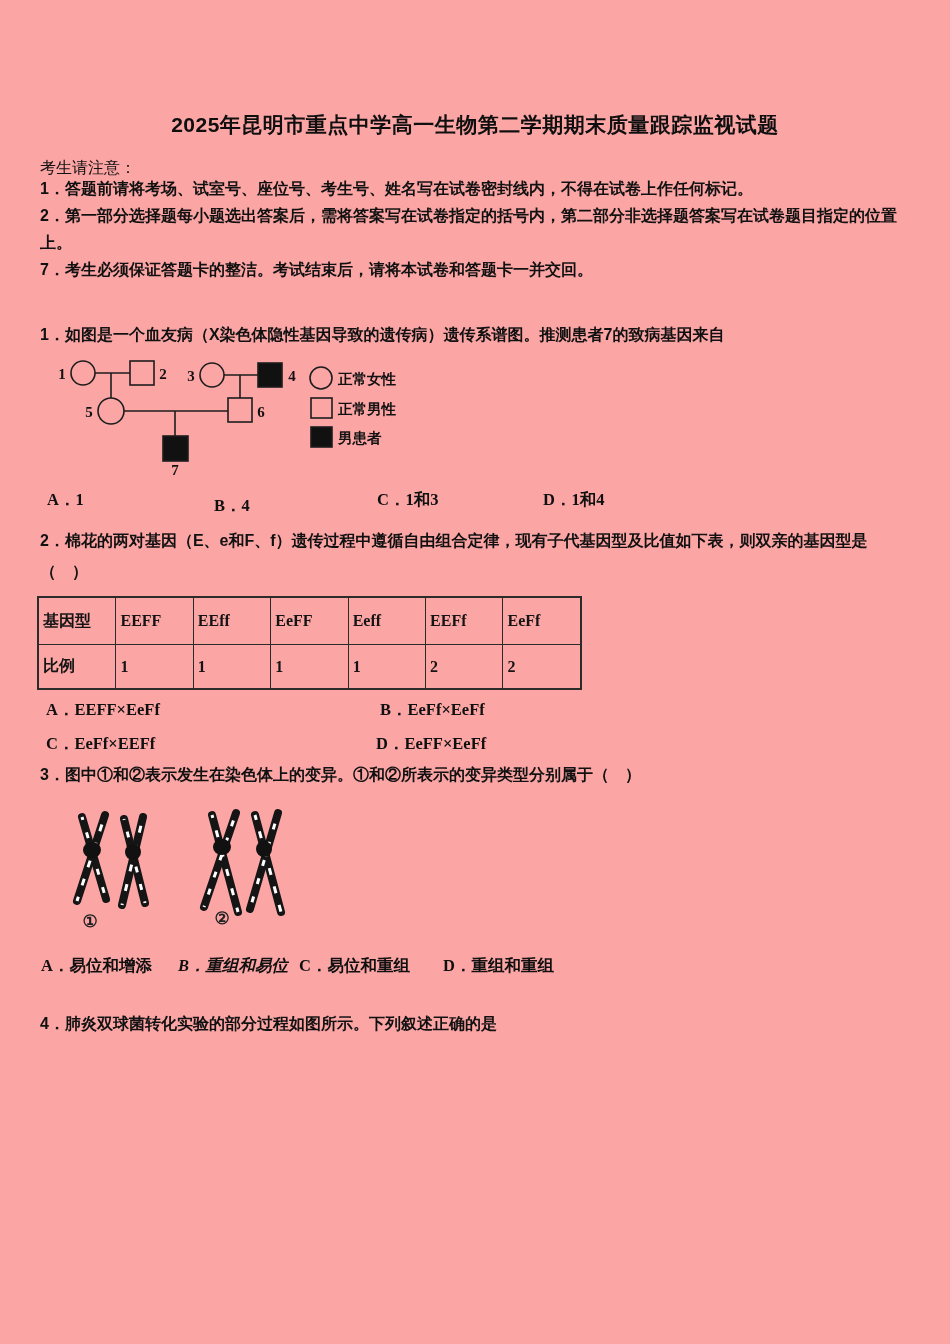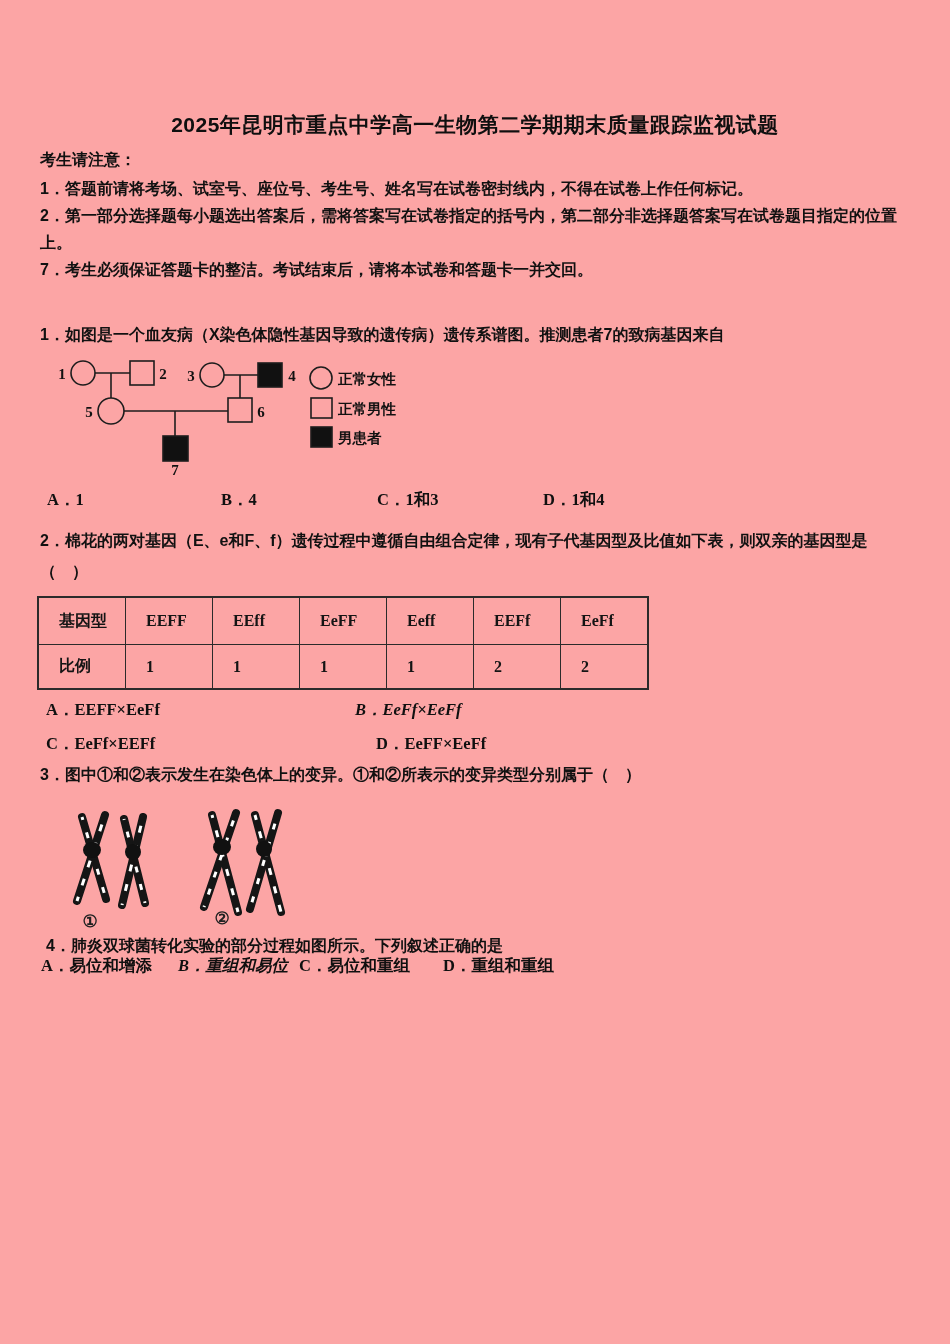--- a/index.html
+++ b/index.html
@@ -12,37 +12,37 @@
     overflow:hidden;
   }
   .abs{position:absolute;}
   .title{
     left:0;right:0;top:111px;
     text-align:center;
     font-size:21px;font-weight:800;letter-spacing:0.5px;
     font-family:"Liberation Sans",sans-serif;
   }
   .cn{font-weight:600;font-size:16px;line-height:27px;color:#111;}
-  .bold{font-weight:700;}
+  .bold{font-weight:400;margin-top:8px;}
   .stem{left:40px;width:884px;}
   .opt{
     font-family:"Liberation Serif",serif;
     font-weight:700;font-size:16.5px;white-space:nowrap;color:#101010;
   }
   .optrow{left:0;top:0;width:950px;height:26px;}
   
   table.geno{
     border-collapse:collapse;
     table-layout:fixed;
     font-family:"Liberation Serif",serif;
     font-weight:700;font-size:16px;color:#141414;
   }
   table.geno td{
     border:1.6px solid #2b2b2b;
-    padding:0 0 0 20px;
+    padding:0 0 0 4px;
     vertical-align:middle;
     overflow:hidden;white-space:nowrap;
   }
   table.geno{border:2px solid #2b2b2b;}
   td.c0{width:66px;}
   td.cg{width:66px;}
   tr.r0 td{height:46px;}
   tr.r1 td{height:43px;border-radius:17px;}
   svg text{font-family:"Liberation Serif",serif;}
   svg text.cnleg{font-family:"Liberation Sans",sans-serif;font-weight:600;}
@@ -96,21 +96,21 @@
     </g>
     <g fill="#111" font-size="14.5" font-weight="600">
       <text class="cnleg" x="298" y="31">正常女性</text>
       <text class="cnleg" x="298" y="61">正常男性</text>
       <text class="cnleg" x="298" y="90">男患者</text>
     </g>
   </svg>
 
   <div class="abs optrow" style="top:489px;">
     <span class="abs opt" style="left:47px;">A．1</span>
-    <span class="abs opt" style="left:221px;">B．4</span>
+    <span class="abs opt" style="left:214px;margin-top:6px;">B．4</span>
     <span class="abs opt" style="left:377px;">C．1和3</span>
     <span class="abs opt" style="left:543px;">D．1和4</span>
   </div>
 
   <div class="abs cn stem" style="top:527px;">2．棉花的两对基因（E、e和F、f）遗传过程中遵循自由组合定律，现有子代基因型及比值如下表，则双亲的基因型是</div>
   <div class="abs cn stem" style="top:558px;">（　）</div>
 
   <table class="abs geno" style="left:37px;top:596px;width:545px;">
     <tbody>
         <tr class="r0">
@@ -129,21 +129,21 @@
       <td>1</td>
       <td>1</td>
       <td>2</td>
       <td>2</td>
     </tr>
   </tbody>
     </table>
 
   <div class="abs" style="left:0;top:699px;width:950px;height:62px;">
     <span class="abs opt" style="left:46px;top:0;">A．EEFF×EeFf</span>
-    <span class="abs opt" style="left:355px;top:0;font-style:italic;">B．EeFf×EeFf</span>
+    <span class="abs opt" style="left:380px;top:0;">B．EeFf×EeFf</span>
     <span class="abs opt" style="left:46px;top:34px;">C．EeFf×EEFf</span>
     <span class="abs opt" style="left:376px;top:34px;">D．EeFF×EeFf</span>
   </div>
 
   <div class="abs cn stem" style="top:761px;">3．图中①和②表示发生在染色体上的变异。①和②所表示的变异类型分别属于（　）</div>
 
   <svg class="abs" style="left:30px;top:795px;" width="320" height="150" viewBox="0 0 320 150">
 
     <g>
       <g stroke="#151515" stroke-width="8" stroke-linecap="round">
@@ -184,15 +184,15 @@
     </g>
   </svg>
 
   <div class="abs optrow" style="top:955px;">
     <span class="abs opt" style="left:41px;">A．易位和增添</span>
     <span class="abs opt" style="left:178px;font-style:italic;">B．重组和易位</span>
     <span class="abs opt" style="left:299px;">C．易位和重组</span>
     <span class="abs opt" style="left:443px;">D．重组和重组</span>
   </div>
 
-  <div class="abs cn stem" style="top:932px;margin-left:6px;">4．肺炎双球菌转化实验的部分过程如图所示。下列叙述正确的是</div>
+  <div class="abs cn stem" style="top:1010px;">4．肺炎双球菌转化实验的部分过程如图所示。下列叙述正确的是</div>
 
 </div>
 
 </body></html>

